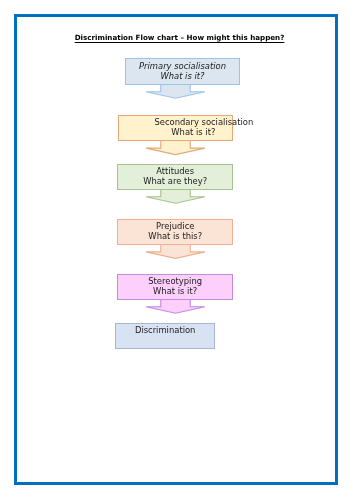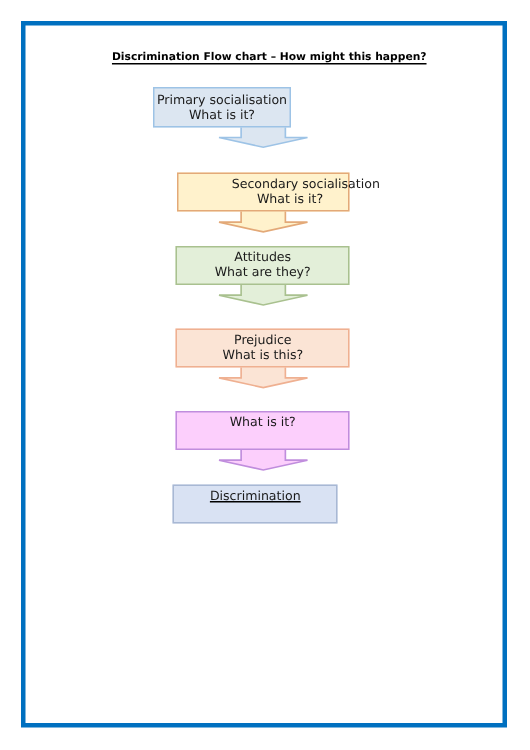--- a/index.html
+++ b/index.html
@@ -16,26 +16,26 @@
               text-decoration:underline;text-underline-offset:1.8px;}
 
   
   #flow-chart{position:absolute;left:0;top:0;width:353px;height:500px;}
   .flow-node{position:absolute;box-sizing:border-box;border:1px solid;
              text-align:center;padding-top:1.4px;z-index:2;}
   .flow-node-label{font-size:8.4px;line-height:10.2px;color:#1a1a1a;white-space:nowrap;}
   .flow-arrow{position:absolute;left:0;top:0;width:353px;height:500px;z-index:1;overflow:visible;}
 
   
-  #node-1{left:102px;top:58.4px;width:92px;height:26.6px;}
+  #node-1{left:125px;top:58.4px;width:115px;height:26.6px;font-style:italic;}
   #node-2{left:117.5px;top:114.8px;width:115.7px;height:26.6px;padding-left:36px;}
   #node-3{left:117.3px;top:163.5px;width:115.7px;height:26.6px;}
   #node-4{left:117.4px;top:218.6px;width:115.7px;height:26.6px;}
   #node-5{left:117.3px;top:273.5px;width:115.7px;height:26.6px;}
-  #node-6{left:115.2px;top:322.6px;width:110px;height:26.6px;text-decoration:underline;}
+  #node-6{left:115.2px;top:322.6px;width:100px;height:26.6px;}
 </style>
 </head>
 <body style="background: rgb(255, 255, 255);">
 
 <div id="page-border" style="border-color: rgb(0, 112, 192);"></div>
 
 <div id="page-title">Discrimination Flow chart – How might this happen?</div>
 
 <div id="flow-chart">
 
@@ -69,20 +69,21 @@
     <div class="flow-node-label">Prejudice</div>
     <div class="flow-node-label">What is this?</div>
   </div>
 
   <div class="flow-node" id="node-3" style="background: rgb(227, 239, 217); border-color: rgb(169, 193, 143);">
     <div class="flow-node-label">Attitudes</div>
     <div class="flow-node-label">What are they?</div>
   </div>
 
   <div class="flow-node" id="node-5" style="background: rgb(252, 207, 252); border-color: rgb(192, 141, 221);">
+    <div class="flow-node-label">Stereotyping</div>
     <div class="flow-node-label">What is it?</div>
   </div>
 
   <div class="flow-node" id="node-6" style="background: rgb(217, 226, 243); border-color: rgb(168, 184, 212);">
     <div class="flow-node-label">Discrimination</div>
   </div>
 
 </div>
 
 </body></html>

